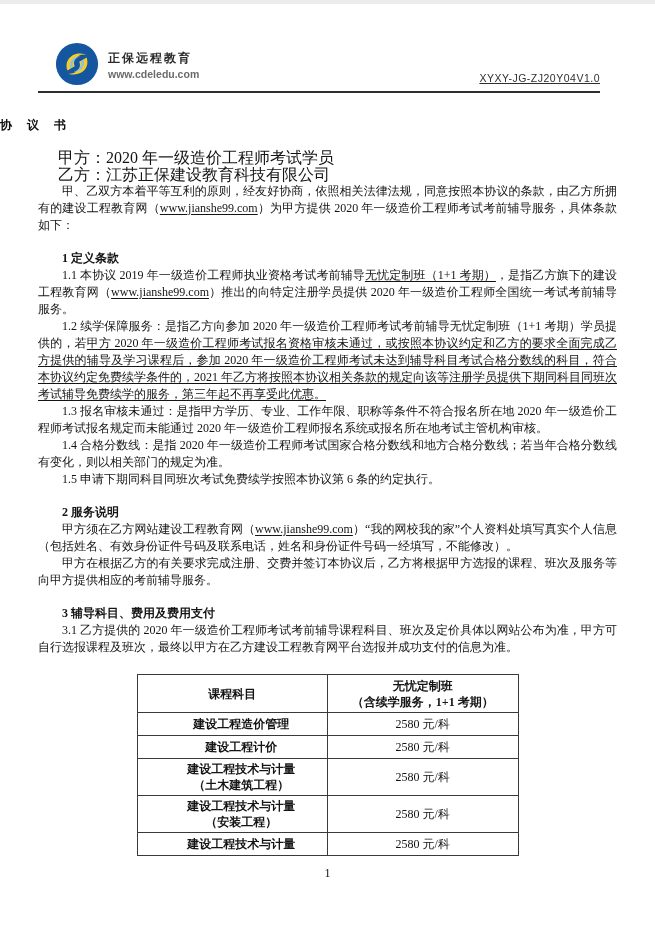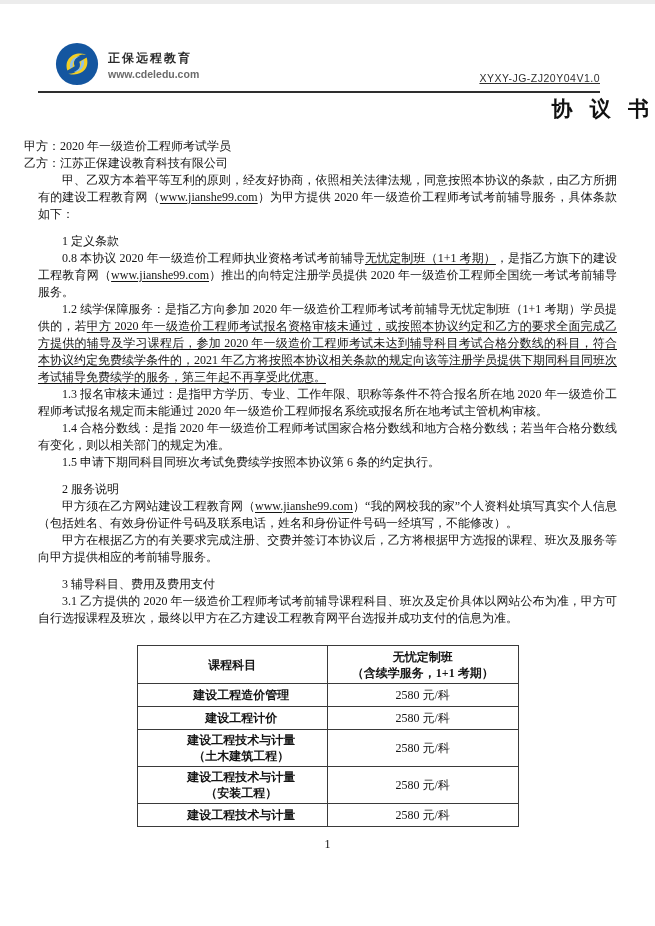--- a/index.html
+++ b/index.html
@@ -50,42 +50,42 @@
     padding-bottom: 2px;
     text-decoration: underline;
   }
   .header-rule {
     border: none;
     border-top: 2px solid #2e2e2e;
     margin: 0 55px 0 38px;
   }
   
   .doc-title {
-    margin-top: 2px;
-    text-align: right;
-    font-size: 21px;
+    margin-top: 24px;
+    text-align: left;
+    font-size: 12px;
     font-weight: bold;
     letter-spacing: 6px;
     color: #111;
   }
   .parties {
-    margin: 15px 38px 0 24px;
-    font-size: 12px;
+    margin: 15px 38px 0 58px;
+    font-size: 16px;
     line-height: 17px;
   }
   
   .content {
     margin: 0 38px;
     font-size: 12px;
     line-height: 17px;
     text-align: justify;
   }
   .content p { margin: 0; text-indent: 2em; }
   .content p.intro { }
-  .content p.heading { font-weight: normal; margin-top: 10px; }
+  .content p.heading { font-weight: bold; margin-top: 16px; }
   .seg-b { font-weight: normal; }
   .seg-u { text-decoration: underline; text-underline-offset: 2px; }
   
   table.pricing {
     border-collapse: collapse;
     margin: 18px auto 0 auto;
     width: 382px;
     font-size: 12px;
   }
   table.pricing th, table.pricing td {
@@ -138,21 +138,21 @@
 <div class="doc-title">协  议  书</div>
 
 <div class="parties">
   <div>甲方：2020 年一级造价工程师考试学员</div>
   <div>乙方：江苏正保建设教育科技有限公司</div>
 </div>
 
 <div class="content">
     <p class="intro"><span>甲、乙双方本着平等互利的原则，经友好协商，依照相关法律法规，同意按照本协议的条款，由乙方所拥有的建设工程教育网（</span><span class="seg-u">www.jianshe99.com</span><span>）为甲方提供 2020 年一级造价工程师考试考前辅导服务，具体条款如下：</span></p>
     <p class="heading"><span>1 定义条款</span></p>
-    <p class="body"><span>0.8 本协议 2020 年一级造价工程师执业资格考试考前辅导</span><span class="seg-b seg-u">无忧定制班（1+1 考期）</span><span>，是指乙方旗下的建设工程教育网（</span><span class="seg-u">www.jianshe99.com</span><span>）推出的向特定注册学员提供 2020 年一级造价工程师全国统一考试考前辅导服务。</span></p>
+    <p class="body"><span>1.1 本协议 2019 年一级造价工程师执业资格考试考前辅导</span><span class="seg-b seg-u">无忧定制班（1+1 考期）</span><span>，是指乙方旗下的建设工程教育网（</span><span class="seg-u">www.jianshe99.com</span><span>）推出的向特定注册学员提供 2020 年一级造价工程师全国统一考试考前辅导服务。</span></p>
     <p class="body"><span>1.2 </span><span class="seg-b">续学保障服务：</span><span>是指乙方向参加 2020 年一级造价工程师考试考前辅导无忧定制班（1+1 考期）学员提供的，若</span><span class="seg-b seg-u">甲方 2020 年一级造价工程师考试报名资格审核未通过，或按照本协议约定和乙方的要求全面完成乙方提供的辅导及学习课程后，参加 2020 年一级造价工程师考试未达到辅导科目考试合格分数线的科目，符合本协议约定免费续学条件的，2021 年乙方将按照本协议相关条款的规定向该等注册学员提供下期同科目同班次考试辅导免费续学的服务，第三年起不再享受此优惠。</span></p>
     <p class="body"><span>1.3 报名审核未通过：是指甲方学历、专业、工作年限、职称等条件不符合报名所在地 2020 年一级造价工程师考试报名规定而未能通过 2020 年一级造价工程师报名系统或报名所在地考试主管机构审核。</span></p>
     <p class="body"><span>1.4 合格分数线：是指 2020 年一级造价工程师考试国家合格分数线和地方合格分数线；若当年合格分数线有变化，则以相关部门的规定为准。</span></p>
     <p class="body"><span>1.5 申请下期同科目同班次考试免费续学按照本协议第 6 条的约定执行。</span></p>
     <p class="heading"><span>2 服务说明</span></p>
     <p class="body"><span>甲方须在乙方网站建设工程教育网（</span><span class="seg-u">www.jianshe99.com</span><span>）“我的网校我的家”个人资料处填写真实个人信息（包括姓名、有效身份证件号码及联系电话，姓名和身份证件号码一经填写，不能修改）。</span></p>
     <p class="body"><span>甲方在根据乙方的有关要求完成注册、交费并签订本协议后，乙方将根据甲方选报的课程、班次及服务等向甲方提供相应的考前辅导服务。</span></p>
     <p class="heading"><span>3 辅导科目、费用及费用支付</span></p>
     <p class="body"><span>3.1 乙方提供的 2020 年一级造价工程师考试考前辅导课程科目、班次及定价具体以网站公布为准，甲方可自行选报课程及班次，最终以甲方在乙方建设工程教育网平台选报并成功支付的信息为准。</span></p>
   </div>

